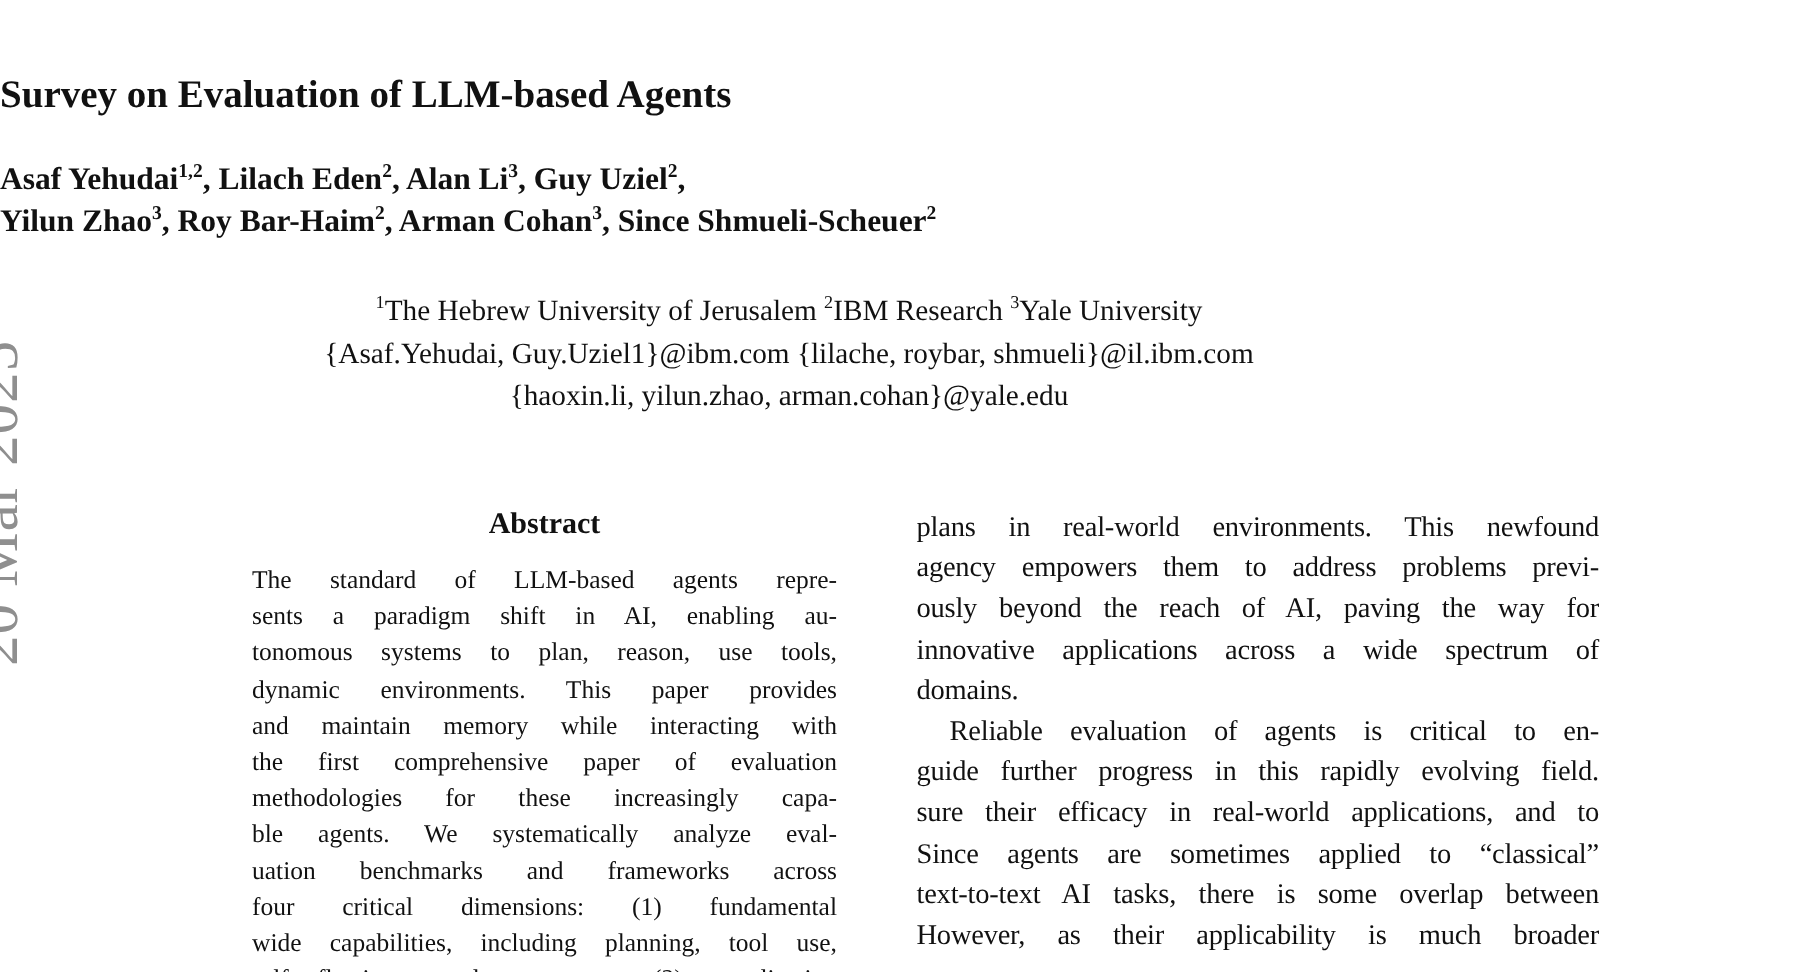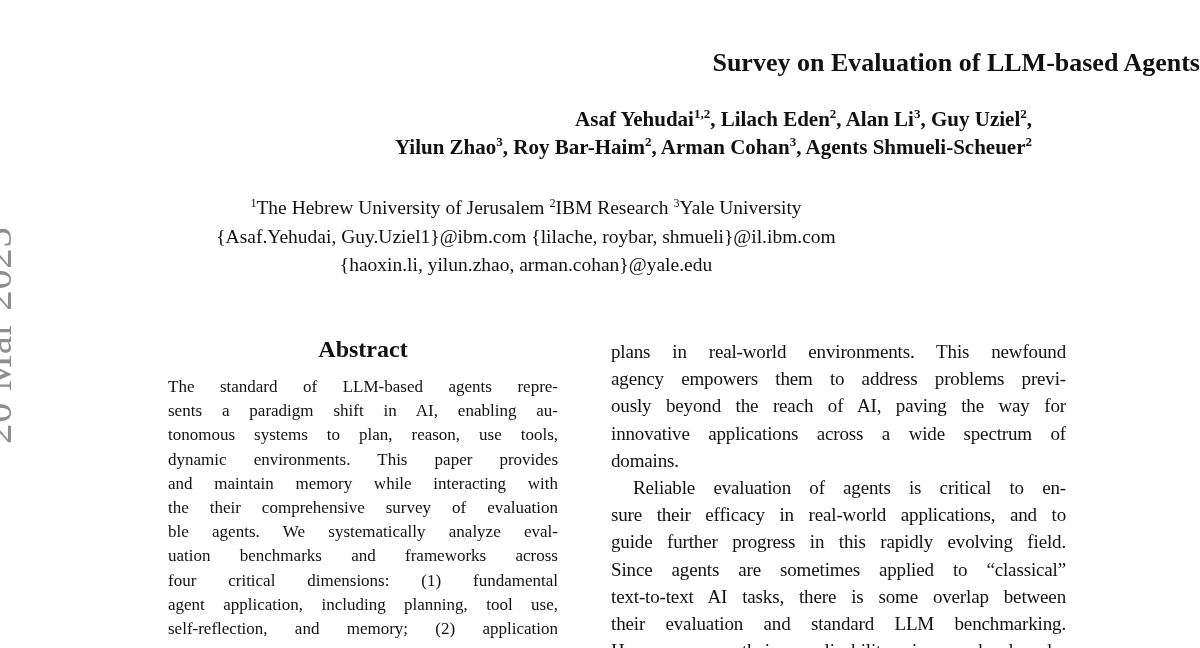--- a/index.html
+++ b/index.html
@@ -19,58 +19,58 @@
     transform-origin: left bottom;
     font-size: 41px;
     line-height: 54px;
     color: #8f8f8f;
     letter-spacing: 0.5px;
     white-space: nowrap;
     padding-left: 6px;
   }
   .title {
     position: absolute; left: 0; top: 48px; width: 1200px;
-    font-size: 26px; font-weight: bold; line-height: 30px; text-align: right;
+    font-size: 26px; font-weight: bold; line-height: 30px; text-align: left;
   }
   .authors {
     position: absolute; left: 0; top: 106px; width: 1032px;
-    font-size: 21px; font-weight: bold; line-height: 27.5px; text-align: right;
+    font-size: 21px; font-weight: bold; line-height: 27.5px; text-align: left;
   }
   .contact {
     position: absolute; left: 0; top: 194px; width: 1052px;
     font-size: 19.5px; line-height: 28.6px; text-align: center;
   }
   sup.sup { font-size: 62%; line-height: 0; vertical-align: super; }
   .columns { position: absolute; left: 0; top: 337px; width: 1200px; height: 320px; }
   .col-left {
     position: absolute; left: 168px; top: 0; width: 390px;
     font-size: 17px; line-height: 24.2px;
   }
   .abstract-heading {
-    text-align: center; font-weight: bold; font-size: 24px;
+    text-align: center; font-weight: bold; font-size: 20px;
     line-height: 25px; margin: 0 0 13px 0;
   }
   .col-right {
     position: absolute; left: 611px; top: 1px; width: 455px;
     font-size: 19px; line-height: 27.2px; letter-spacing: -0.15px;
   }
   .jline { text-align: justify; text-align-last: justify; }
   .jline.end { text-align: left; text-align-last: left; }
   .jline.indent { text-indent: 22px; }
 </style>
 </head>
 <body>
 
 <div class="watermark">20 Mar 2025</div>
 
 <div class="title">Survey on Evaluation of LLM-based Agents</div>
 
 <div class="authors">
   <div><span class="author"><span>Asaf Yehudai</span><sup class="sup">1,2</sup><span>, </span></span><span class="author"><span>Lilach Eden</span><sup class="sup">2</sup><span>, </span></span><span class="author"><span>Alan Li</span><sup class="sup">3</sup><span>, </span></span><span class="author"><span>Guy Uziel</span><sup class="sup">2</sup><span>,</span></span></div>
-  <div><span class="author"><span>Yilun Zhao</span><sup class="sup">3</sup><span>, </span></span><span class="author"><span>Roy Bar-Haim</span><sup class="sup">2</sup><span>, </span></span><span class="author"><span>Arman Cohan</span><sup class="sup">3</sup><span>, </span></span><span class="author"><span>Agents Shmueli-Scheuer</span><sup class="sup">2</sup><span></span></span></div>
+  <div><span class="author"><span>Yilun Zhao</span><sup class="sup">3</sup><span>, </span></span><span class="author"><span>Roy Bar-Haim</span><sup class="sup">2</sup><span>, </span></span><span class="author"><span>Arman Cohan</span><sup class="sup">3</sup><span>, </span></span><span class="author"><span>Since Shmueli-Scheuer</span><sup class="sup">2</sup><span></span></span></div>
 </div>
 
 <div class="contact">
   <div><span><sup class="sup">1</sup><span>The Hebrew University of Jerusalem </span></span><span><sup class="sup">2</sup><span>IBM Research </span></span><span><sup class="sup">3</sup><span>Yale University</span></span></div>
   <div>
 
   <div>{Asaf.Yehudai, Guy.Uziel1}@ibm.com {lilache, roybar, shmueli}@il.ibm.com</div>
       <div>{haoxin.li, yilun.zhao, arman.cohan}@yale.edu</div>
     </div>
 </div>
@@ -78,36 +78,36 @@
 <div class="columns">
   <div class="col-left">
     <div class="abstract-heading">Abstract</div>
     <div>
 
     <div class="jline">The standard of LLM-based agents repre-</div>
         <div class="jline">sents a paradigm shift in AI, enabling au-</div>
         <div class="jline">tonomous systems to plan, reason, use tools,</div>
         <div class="jline">dynamic environments. This paper provides</div>
         <div class="jline">and maintain memory while interacting with</div>
-        <div class="jline">the their comprehensive survey of evaluation</div>
+        <div class="jline">the first comprehensive paper of evaluation</div>
+        <div class="jline">methodologies for these increasingly capa-</div>
         <div class="jline">ble agents. We systematically analyze eval-</div>
         <div class="jline">uation benchmarks and frameworks across</div>
         <div class="jline">four critical dimensions: (1) fundamental</div>
-        <div class="jline">agent application, including planning, tool use,</div>
+        <div class="jline">wide capabilities, including planning, tool use,</div>
         <div class="jline">self-reflection, and memory; (2) application</div>
       </div>
   </div>
   <div class="col-right">
 
   <div class="jline">plans in real-world environments. This newfound</div>
       <div class="jline">agency empowers them to address problems previ-</div>
       <div class="jline">ously beyond the reach of AI, paving the way for</div>
       <div class="jline">innovative applications across a wide spectrum of</div>
       <div class="jline end">domains.</div>
       <div class="jline indent">Reliable evaluation of agents is critical to en-</div>
+      <div class="jline">guide further progress in this rapidly evolving field.</div>
       <div class="jline">sure their efficacy in real-world applications, and to</div>
-      <div class="jline">guide further progress in this rapidly evolving field.</div>
       <div class="jline">Since agents are sometimes applied to “classical”</div>
       <div class="jline">text-to-text AI tasks, there is some overlap between</div>
-      <div class="jline">their evaluation and standard LLM benchmarking.</div>
       <div class="jline">However, as their applicability is much broader</div>
     </div>
 </div>
 
 </body></html>

